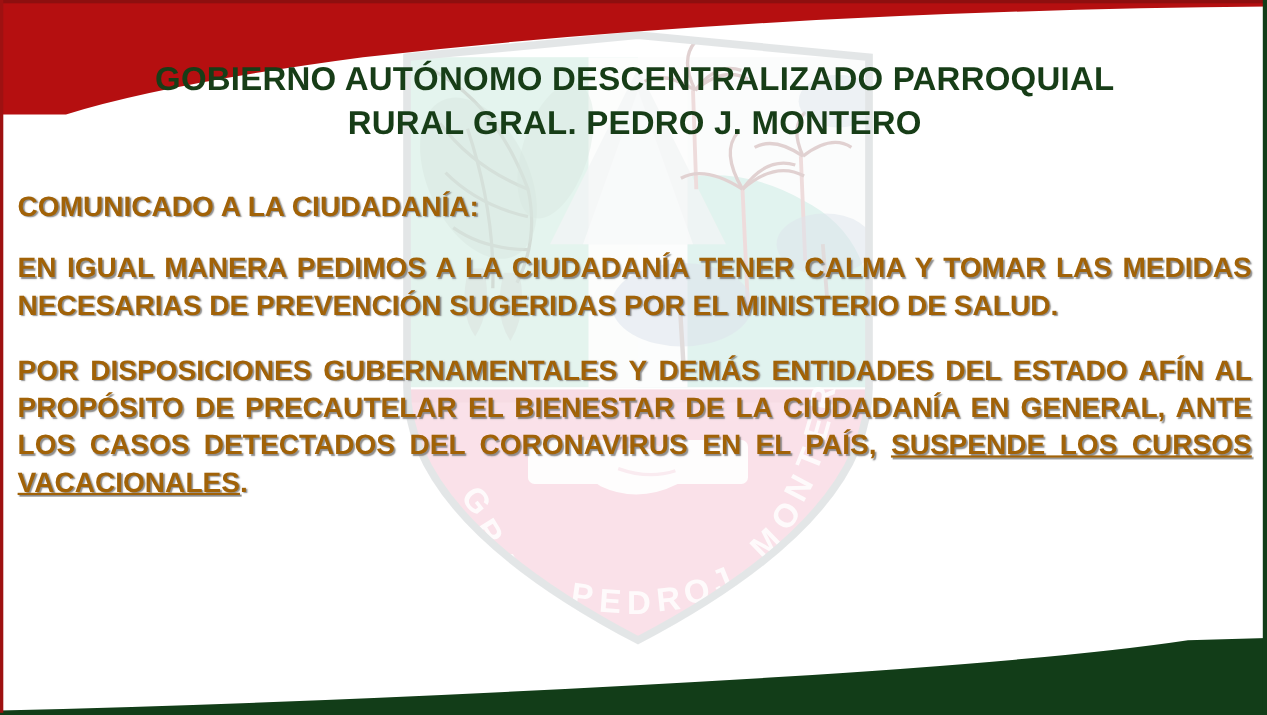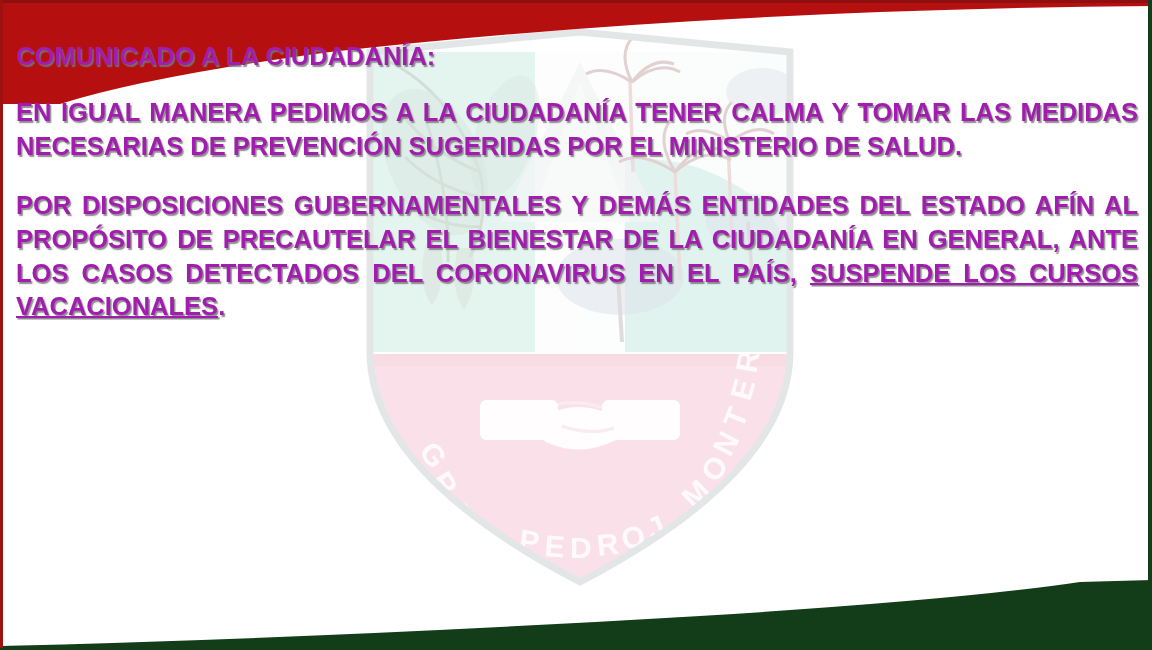--- a/index.html
+++ b/index.html
@@ -68,21 +68,21 @@
     text-align: center;
     color: #173d17;
     font-size: 30px;
     font-weight: bold;
     line-height: 1.32;
     letter-spacing: 0.2px;
     white-space: pre-line;
   }
 
   .body-block {
-    color: #a21caf;
+    color: #a16207;
     font-weight: bold;
     font-size: 25.5px;
     line-height: 1.33;
     text-align: justify;
     text-justify: inter-word;
     text-shadow: 1.5px 1.5px 1.2px rgba(120,120,120,0.85);
     margin: 0;
   }
 
   #intro-line {
@@ -206,20 +206,22 @@
     <path d="M1152 0 L1152 70 L0 70 L0 66 Q330 58 700 36 Q960 20 1080 2 Z" fill="#123d18"></path>
   </svg>
 
   <div class="frame-line" id="frame-top"></div>
   <div class="frame-line" id="frame-left"></div>
   <div class="frame-line" id="frame-right"></div>
   <div class="frame-line" id="frame-bottom"></div>
 
   <div id="content">
 
+    <h1 id="org-title">GOBIERNO AUTÓNOMO DESCENTRALIZADO PARROQUIAL
+RURAL GRAL. PEDRO J. MONTERO</h1>
 
     <p class="body-block" id="intro-line">COMUNICADO A LA CIUDADANÍA:</p>
 
     <p class="body-block" id="para-2">EN IGUAL MANERA PEDIMOS A LA CIUDADANÍA TENER CALMA Y TOMAR LAS MEDIDAS NECESARIAS DE PREVENCIÓN SUGERIDAS POR EL MINISTERIO DE SALUD.</p>
 
     <p class="body-block" id="para-1"><span>POR DISPOSICIONES GUBERNAMENTALES Y DEMÁS ENTIDADES DEL ESTADO AFÍN AL PROPÓSITO DE PRECAUTELAR EL BIENESTAR DE LA CIUDADANÍA EN GENERAL, ANTE LOS CASOS DETECTADOS DEL CORONAVIRUS EN EL PAÍS, </span><span class="u">SUSPENDE LOS CURSOS VACACIONALES</span><span>.</span></p>
 
   </div>
 </div>
 

